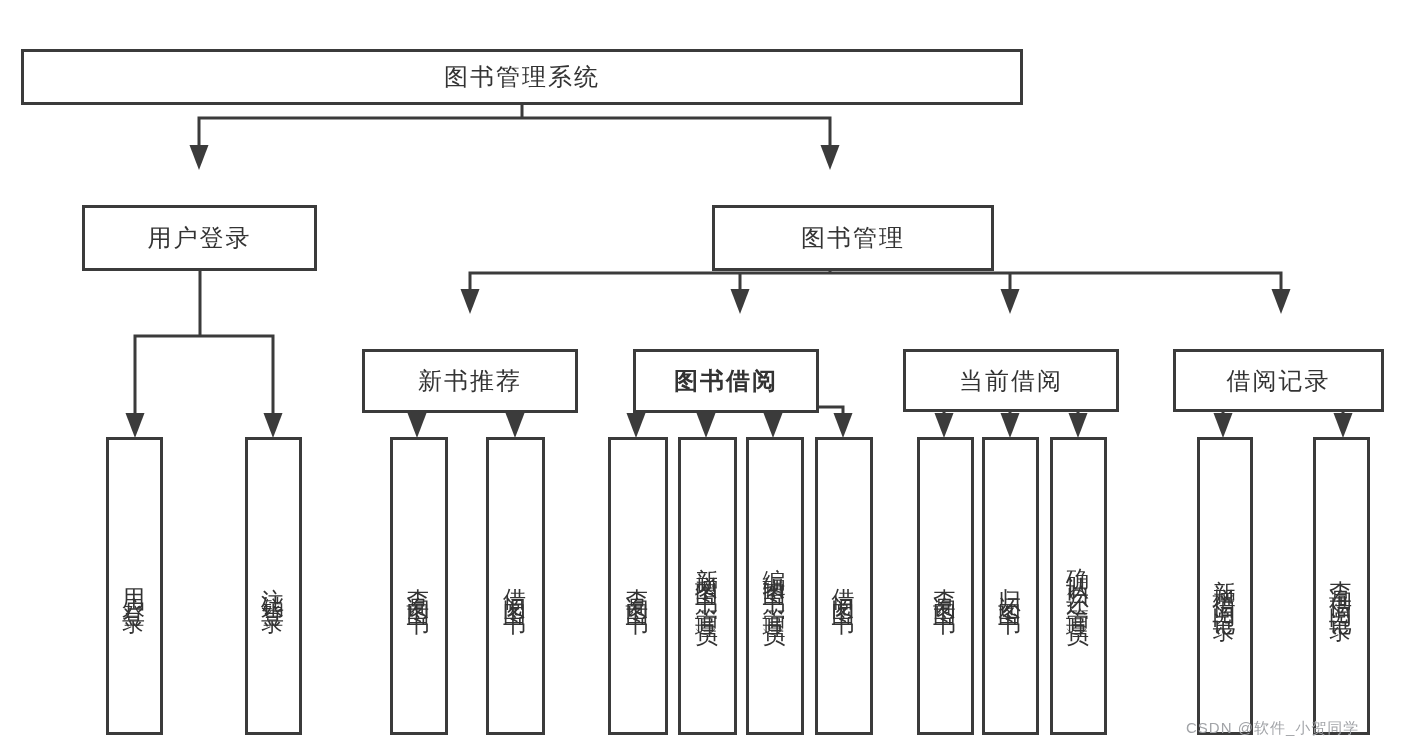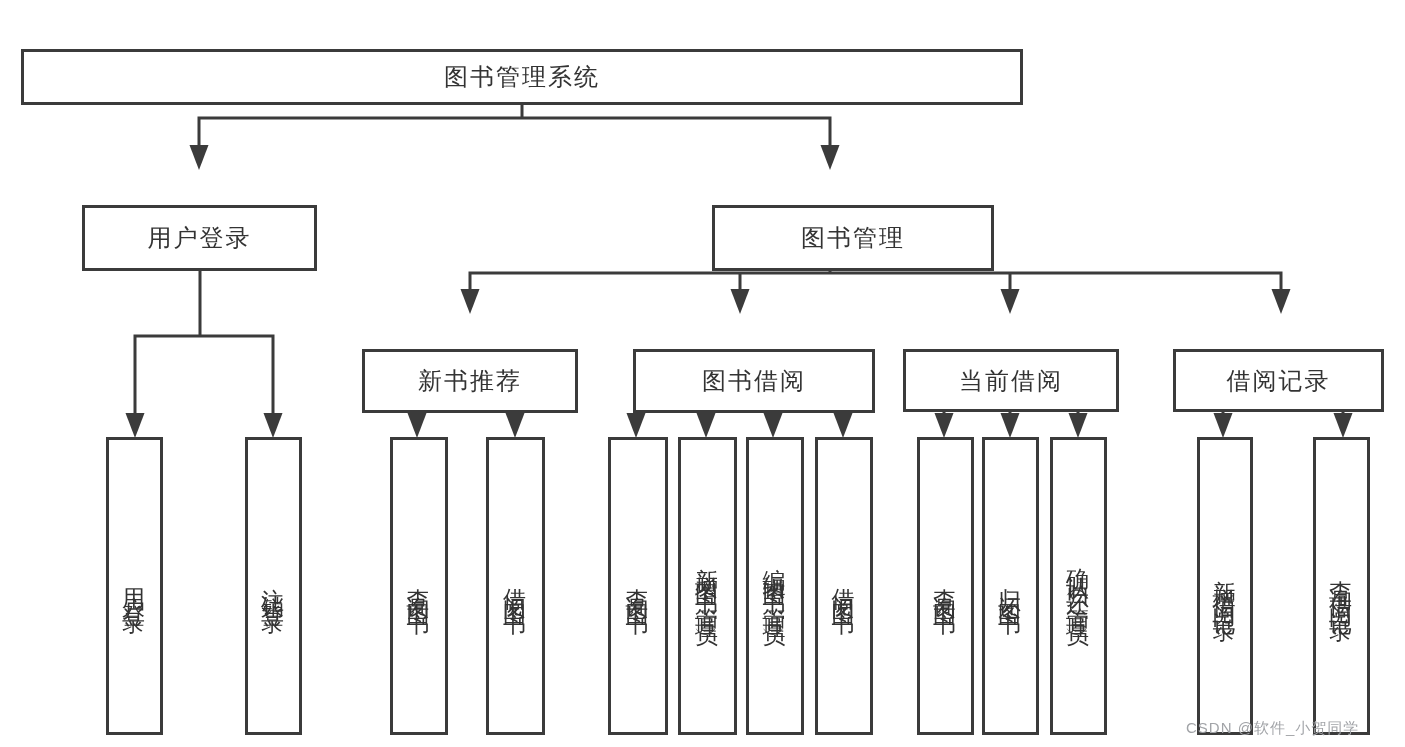--- a/index.html
+++ b/index.html
@@ -100,21 +100,21 @@
         <polygon points="1333.5,413 1352.5,413 1343,438"></polygon>
       </g>
   </svg>
 
   <div class="node" style="left:21px;top:13px;width:1002px;height:56px;">图书管理系统</div>
 
   <div class="node" style="left:82px;top:169px;width:235px;height:66px;">用户登录</div>
   <div class="node" style="left:712px;top:169px;width:282px;height:66px;">图书管理</div>
 
   <div class="node" style="left:362px;top:313px;width:216px;height:64px;">新书推荐</div>
-  <div class="node" style="left:633px;top:313px;width:242px;height:64px;">图书借阅</div>
+  <div class="node" style="left:633px;top:313px;width:186px;height:64px;font-weight:bold;">图书借阅</div>
   <div class="node" style="left:903px;top:313px;width:216px;height:63px;">当前借阅</div>
   <div class="node" style="left:1173px;top:313px;width:211px;height:63px;">借阅记录</div>
 
   <div class="leaf" style="left:106px;width:57px;">用户登录</div>
   <div class="leaf" style="left:245px;width:57px;">注销登录</div>
 
   <div class="leaf" style="left:390px;width:58px;">查询图书</div>
   <div class="leaf" style="left:486px;width:59px;">借阅图书</div>
 
   <div class="leaf" style="left:608px;width:60px;">查询图书</div>

